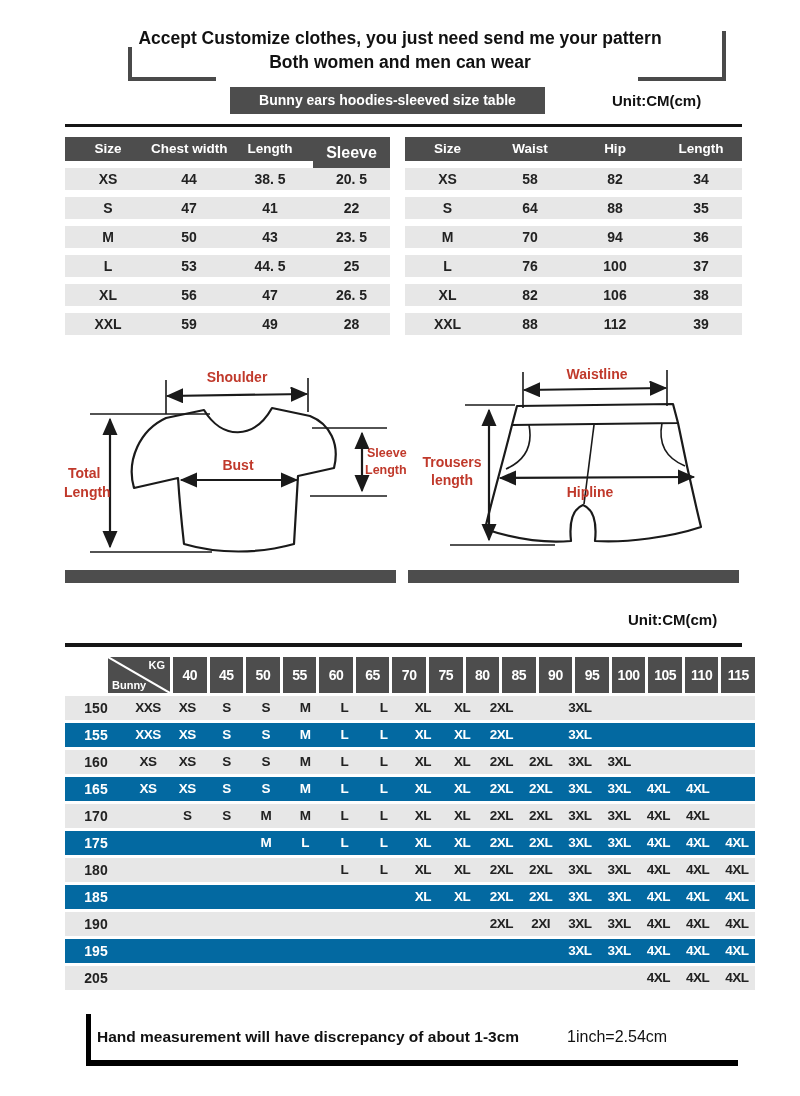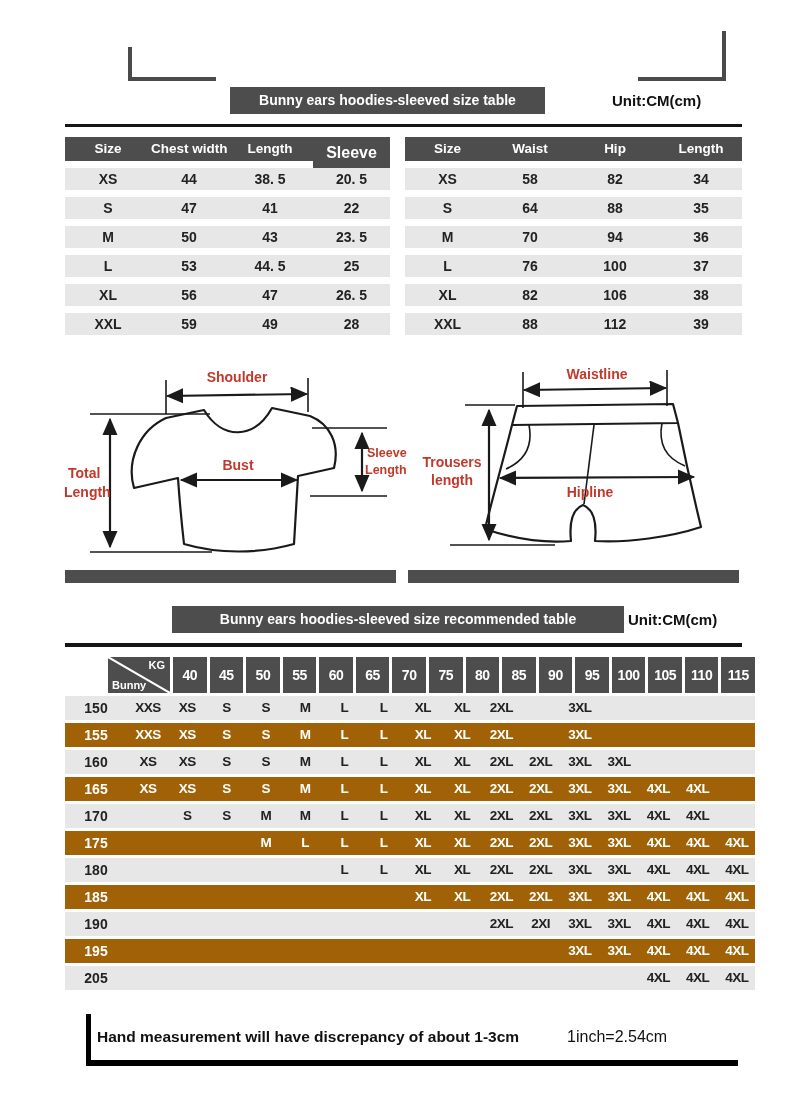--- a/index.html
+++ b/index.html
@@ -54,36 +54,40 @@
   #rec-table{position:absolute;left:65px;top:657px;width:690px;}
   #rec-head{display:flex;height:36px;padding-left:43px;}
   .corner{width:62px;flex:none;background:#4d4d4d;position:relative;}
   .corner svg{position:absolute;left:0;top:0;}
   .corner .kg{position:absolute;top:2px;right:5px;color:#fff;font-size:11px;font-weight:bold;}
   .corner .ht{position:absolute;bottom:2px;left:4px;color:#fff;font-size:11px;font-weight:bold;}
   .wcell{flex:1;margin-left:3px;background:#4d4d4d;color:#fff;text-align:center;
          line-height:36px;font-size:14px;font-weight:bold;letter-spacing:-0.5px;}
   .rrow{display:flex;height:24px;margin-top:3px;font-weight:bold;font-size:13.5px;}
   .rrow.light{background:#e7e7e7;color:#222;}
-  .rrow.dark{background:#a16207;color:#fff;}
+  .rrow.dark{background:#0369a1;color:#fff;}
   .rlabel{width:62px;flex:none;text-align:center;line-height:24px;font-size:14px;}
   .rcell{flex:1;margin-left:3px;text-align:center;line-height:24px;letter-spacing:-0.5px;}
 
   
   #footer-box{position:absolute;left:86px;top:1014px;width:652px;height:52px;
               border-left:5px solid #000;border-bottom:6px solid #000;
               display:flex;align-items:center;padding-left:6px;box-sizing:border-box;}
   #footer-box .note{font-weight:bold;font-size:15.5px;color:#111;}
   #footer-box .conv{font-weight:normal;font-size:16px;color:#111;margin-left:48px;}
 </style>
 </head>
 <body>
 
 <div id="page">
 
+  <div class="title">
+    <div>Accept Customize clothes, you just need send me your pattern</div>
+    <div>Both women and men can wear</div>
+  </div>
   <div class="bracket-l"></div>
   <div class="bracket-r"></div>
 
   <div class="banner" id="banner1">Bunny ears hoodies-sleeved size  table</div>
   <div class="unit" id="unit1">Unit:CM(cm)</div>
   <div class="rule" id="rule1"></div>
 
   <div class="stable" id="hoodie-table">
     <div class="stable-head">
         <div class="hcell" style="width: 86px;">Size</div>
@@ -236,21 +240,20 @@
     <text class="redlab" x="47" y="111" font-size="14" text-anchor="middle">Trousers</text>
     <text class="redlab" x="47" y="129" font-size="14" text-anchor="middle">length</text>
 
     <line class="sketch" x1="96" y1="122" x2="288" y2="121" marker-start="url(#ah2)" marker-end="url(#ah2)"></line>
     <text class="redlab" x="185" y="141" font-size="14" text-anchor="middle">Hipline</text>
   </svg>
 
   <div class="darkbar" id="darkbar-l"></div>
   <div class="darkbar" id="darkbar-r"></div>
 
-  <div class="banner" id="banner2">Bunny ears hoodies-sleeved size recommended table</div>
   <div class="unit" id="unit2">Unit:CM(cm)</div>
   <div class="rule" id="rule2"></div>
 
   <div id="rec-table">
     <div id="rec-head">
       <div class="corner">
         <svg width="62" height="36">
           <line x1="0" y1="0" x2="62" y2="36" stroke="#ffffff" stroke-width="2"></line>
         </svg>
         <span class="kg">KG</span>

